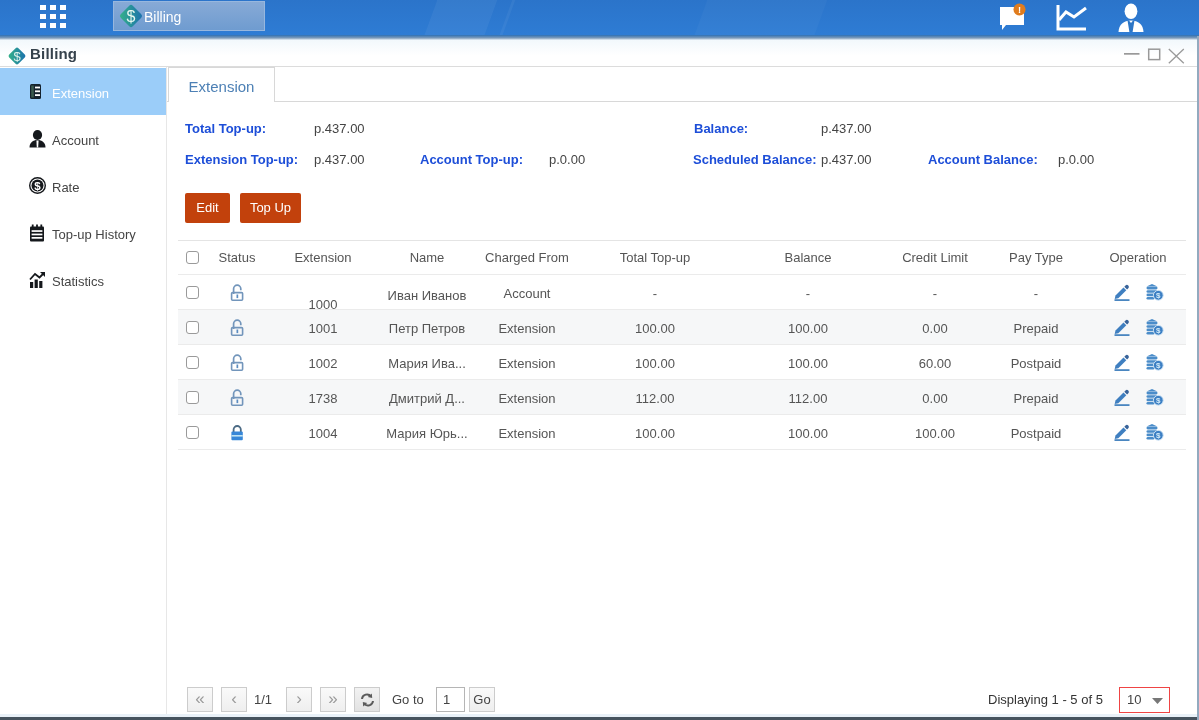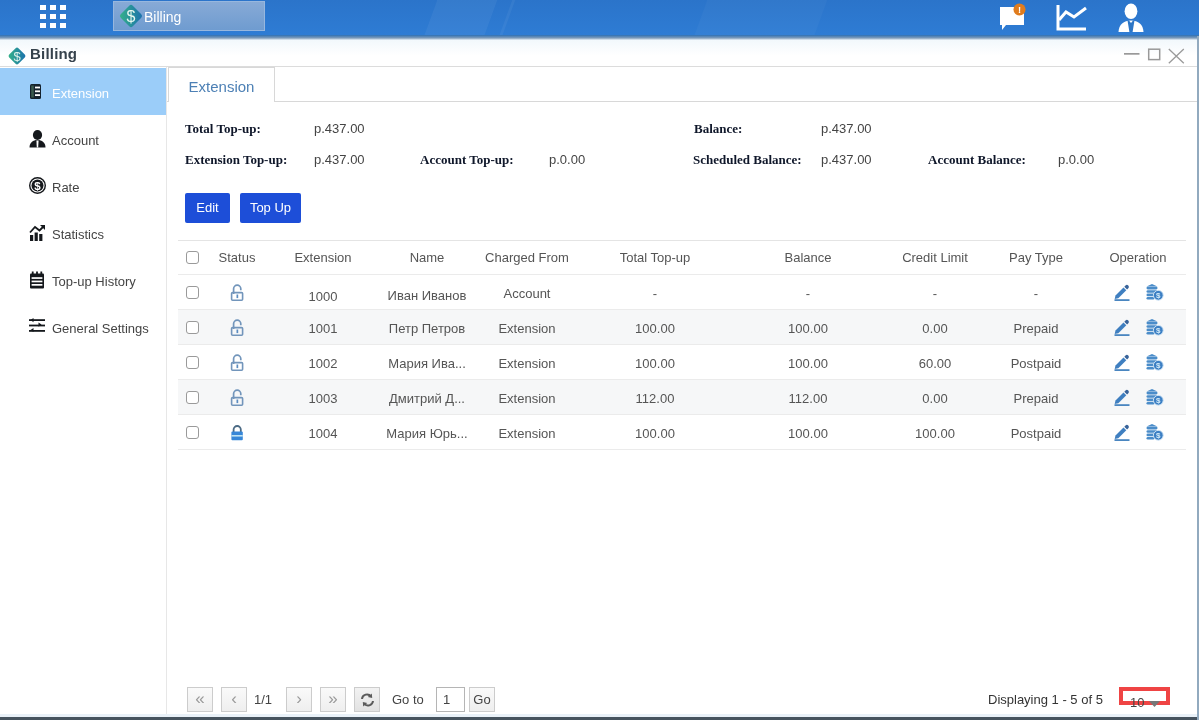--- a/index.html
+++ b/index.html
@@ -30,24 +30,24 @@
 .sitem svg { position:absolute; left:29px; top:15px; }
 
 
 .content { position:absolute; left:168px; top:67px; width:1029px; height:647px; background:#fff; }
 .tabline { position:absolute; left:-1px; top:34px; width:1030px; height:1px; background:#d8d8d8; }
 .tab { position:absolute; left:0px; top:0px; width:107px; height:35px; background:#fff;
   border:1px solid #d8d8d8; border-bottom:none; z-index:2; }
 .tab span { position:absolute; left:0px; top:10px; width:105px; text-align:center; font-size:15px; color:#4d80b5; }
 
 .stats { position:absolute; left:0; top:33px; width:1029px; font-size:13px; color:#444; }
-.stats b { color:#0f172a;font-family:Liberation Serif, serif; }
+.stats b { color:#1d4ed8; }
 .srow { position:absolute; }
 
-.btn { position:absolute; top:126px; height:30px; background:#1d4ed8; color:#fff; font-size:13px;
+.btn { position:absolute; top:126px; height:30px; background:#c2410c; color:#fff; font-size:13px;
   text-align:center; line-height:30px; border-radius:2px; }
 
 
 .tbl { position:absolute; left:10px; top:173px; width:1008px; }
 .tblrow { position:relative; width:1008px; border-bottom:1px solid #ebebeb; font-size:13px; color:#555; }
 .thead { height:35px; border-top:1px solid #e4e4e4; color:#555; }
 .trow { height:35px; }
 .trow.alt { background:#f6f7f8; }
 .cell { position:absolute; top:0; text-align:center; }
 .cb { position:absolute; width:13px; height:13px; border:1px solid #9a9a9a; border-radius:3px; background:#fff; left:8px; }
@@ -151,51 +151,40 @@
     </div>
     <div class="sitem">
       <svg width="17" height="17" viewBox="0 0 17 17">
         <circle cx="8.5" cy="8.5" r="7.8" fill="none" stroke="#15181c" stroke-width="1.4"></circle>
         <circle cx="8.5" cy="8.5" r="6" fill="#15181c"></circle>
         <text x="8.5" y="12.8" font-size="11.5" font-weight="bold" fill="#fff" text-anchor="middle" font-family="Liberation Sans">$</text>
       </svg>
       <span class="lbl">Rate</span>
     </div>
     <div class="sitem">
-      <svg width="17" height="17" viewBox="0 0 17 17">
-        <rect x="1" y="11" width="3.2" height="6" fill="#15181c"></rect>
-        <rect x="5.6" y="8.5" width="3.2" height="8.5" fill="#15181c"></rect>
-        <rect x="10.2" y="10" width="3.2" height="7" fill="#15181c"></rect>
-        <path d="M1 8.5 l5-5.5 4.5 3.5 4.5-4.5" stroke="#15181c" stroke-width="1.8" fill="none"></path>
-        <path d="M11 1 l5 0 0 5 z" fill="#15181c"></path>
-      </svg>
-      <span class="lbl">Statistics</span>
-    </div>
-    <div class="sitem">
       <svg width="16" height="18" viewBox="0 0 16 18">
         <rect x="1" y="2.5" width="14" height="15" rx="1" fill="#15181c"></rect>
         <rect x="2.8" y="0.5" width="1.8" height="3.4" fill="#15181c"></rect>
         <rect x="7.1" y="0.5" width="1.8" height="3.4" fill="#15181c"></rect>
         <rect x="11.4" y="0.5" width="1.8" height="3.4" fill="#15181c"></rect>
         <rect x="2.6" y="6.2" width="10.8" height="1.7" fill="#fff"></rect>
         <rect x="2.6" y="9.6" width="10.8" height="1.7" fill="#fff"></rect>
         <rect x="2.6" y="13" width="10.8" height="1.7" fill="#fff"></rect>
       </svg>
       <span class="lbl">Top-up History</span>
     </div>
     <div class="sitem">
-      <svg width="17" height="15" viewBox="0 0 17 15">
-        <rect x="0" y="1.2" width="16" height="1.8" fill="#15181c"></rect>
-        <rect x="0" y="6.6" width="16" height="1.8" fill="#15181c"></rect>
-        <rect x="0" y="12" width="16" height="1.8" fill="#15181c"></rect>
-        <path d="M4.5 0 l-3 2.1 3 2.1 z" fill="#15181c"></path>
-        <path d="M9.5 4.5 l3 2.1 -3 2.1 z" fill="#15181c"></path>
-        <path d="M4.5 9.9 l-3 2.1 3 2.1 z" fill="#15181c"></path>
-      </svg>
-      <span class="lbl">General Settings</span>
+      <svg width="17" height="17" viewBox="0 0 17 17">
+        <rect x="1" y="11" width="3.2" height="6" fill="#15181c"></rect>
+        <rect x="5.6" y="8.5" width="3.2" height="8.5" fill="#15181c"></rect>
+        <rect x="10.2" y="10" width="3.2" height="7" fill="#15181c"></rect>
+        <path d="M1 8.5 l5-5.5 4.5 3.5 4.5-4.5" stroke="#15181c" stroke-width="1.8" fill="none"></path>
+        <path d="M11 1 l5 0 0 5 z" fill="#15181c"></path>
+      </svg>
+      <span class="lbl">Statistics</span>
     </div>
   </div>
 
   <div class="content">
     <div class="tabline"></div>
     <div class="tab">
         <span>Extension</span>
       </div>
 
     <div class="stats">
@@ -229,21 +218,21 @@
   <span class="cell" style="left:813px;width:90px;top:9px">Pay Type</span>
   <span class="cell" style="left:915px;width:90px;top:9px">Operation</span>
 </div>
 <div class="trow tblrow">
   <span class="cb"></span>
   <span class="cell" style="left:51px;top:8px"><svg class="lk" width="16" height="18" viewBox="0 0 16 18">
     <path d="M4.6 11 v-5.2 a3.6 3.6 0 0 1 7.2 0 v1.4" fill="none" stroke="#7295bb" stroke-width="1.7"></path>
     <rect x="2.6" y="9.6" width="11" height="7.6" rx="1" fill="none" stroke="#7295bb" stroke-width="1.6"></rect>
     <rect x="7.5" y="11.5" width="1.7" height="3.6" fill="#5b8cc0"></rect>
   </svg></span>
-  <span class="cell" style="left:105px;width:80px;top:14px">1000</span>
+  <span class="cell" style="left:105px;width:80px;top:22px">1000</span>
   <span class="cell" style="left:184px;width:130px;top:13px">Иван Иванов</span>
   <span class="cell" style="left:294px;width:110px;top:11px">Account</span>
   <span class="cell" style="left:417px;width:120px;top:11px">-</span>
   <span class="cell" style="left:580px;width:100px;top:11px">-</span>
   <span class="cell" style="left:707px;width:100px;top:11px">-</span>
   <span class="cell" style="left:813px;width:90px;top:11px">-</span>
   <span class="cell" style="left:935px;top:8px"><svg width="18" height="18" viewBox="0 0 18 18">
     <path d="M2.5 12.5 l8-8 2.8 2.8 -8 8 -3.6 0.8 z" fill="#3f7fc0"></path>
     <path d="M11.3 3.7 l1.2-1.2 a1.5 1.5 0 0 1 2.8 2.8 l-1.2 1.2 z" fill="#38639a"></path>
     <rect x="1.5" y="16.2" width="15" height="1.8" fill="#4a86c0"></rect>
@@ -316,21 +305,21 @@
     <text x="13.3" y="15.3" font-size="8" font-weight="bold" fill="#d5ecf8" text-anchor="middle" font-family="Liberation Sans">$</text>
   </svg></span>
 </div>
 <div class="trow tblrow alt">
   <span class="cb"></span>
   <span class="cell" style="left:51px;top:8px"><svg class="lk" width="16" height="18" viewBox="0 0 16 18">
     <path d="M4.6 11 v-5.2 a3.6 3.6 0 0 1 7.2 0 v1.4" fill="none" stroke="#7295bb" stroke-width="1.7"></path>
     <rect x="2.6" y="9.6" width="11" height="7.6" rx="1" fill="none" stroke="#7295bb" stroke-width="1.6"></rect>
     <rect x="7.5" y="11.5" width="1.7" height="3.6" fill="#5b8cc0"></rect>
   </svg></span>
-  <span class="cell" style="left:105px;width:80px;top:11px">1003</span>
+  <span class="cell" style="left:105px;width:80px;top:11px">1738</span>
   <span class="cell" style="left:184px;width:130px;top:11px">Дмитрий Д...</span>
   <span class="cell" style="left:294px;width:110px;top:11px">Extension</span>
   <span class="cell" style="left:417px;width:120px;top:11px">112.00</span>
   <span class="cell" style="left:580px;width:100px;top:11px">112.00</span>
   <span class="cell" style="left:707px;width:100px;top:11px">0.00</span>
   <span class="cell" style="left:813px;width:90px;top:11px">Prepaid</span>
   <span class="cell" style="left:935px;top:8px"><svg width="18" height="18" viewBox="0 0 18 18">
     <path d="M2.5 12.5 l8-8 2.8 2.8 -8 8 -3.6 0.8 z" fill="#3f7fc0"></path>
     <path d="M11.3 3.7 l1.2-1.2 a1.5 1.5 0 0 1 2.8 2.8 l-1.2 1.2 z" fill="#38639a"></path>
     <rect x="1.5" y="16.2" width="15" height="1.8" fill="#4a86c0"></rect>
@@ -386,21 +375,21 @@
   <svg width="15" height="14" viewBox="0 0 15 14" style="margin-top:5px">
    <path d="M2 6 a5 5 0 0 1 9-2.5" fill="none" stroke="#5a5a5a" stroke-width="2"></path>
    <path d="M11.8 0.5 l0.4 4.5 -4.4-1 z" fill="#5a5a5a"></path>
    <path d="M13 8 a5 5 0 0 1 -9 2.5" fill="none" stroke="#5a5a5a" stroke-width="2"></path>
    <path d="M3.2 13.5 l-0.4-4.5 4.4 1 z" fill="#5a5a5a"></path>
   </svg></span>
 <span style="position:absolute;left:224px;top:5px">Go to</span>
 <span style="position:absolute;left:268px;top:0px;width:29px;height:25px;border:1px solid #b5b5b5;background:#fff;padding-left:6px;line-height:24px;display:inline-block">1</span>
 <span class="pbtn" style="left:301px;width:26px;color:#444;font-size:13px;line-height:24px">Go</span>
 <span style="position:absolute;left:820px;top:5px;color:#333">Displaying 1 - 5 of 5</span>
-<span style="position:absolute;left:951px;top:0px;width:51px;height:18px;border:4px solid #ef4444;background:#fff;display:inline-block">
+<span style="position:absolute;left:951px;top:0px;width:51px;height:26px;border:1px solid #ef4444;background:#fff;display:inline-block">
   <span style="position:absolute;left:7px;top:4px">10</span>
   <svg width="11" height="6" viewBox="0 0 11 6" style="position:absolute;right:6px;top:10px">
             <path d="M0 0 h11 l-5.5 6 z" fill="#777"></path>
           </svg>
 </span>
 </div>
   </div>
 
   <div class="bot1"></div>
   <div class="bot2"></div>

